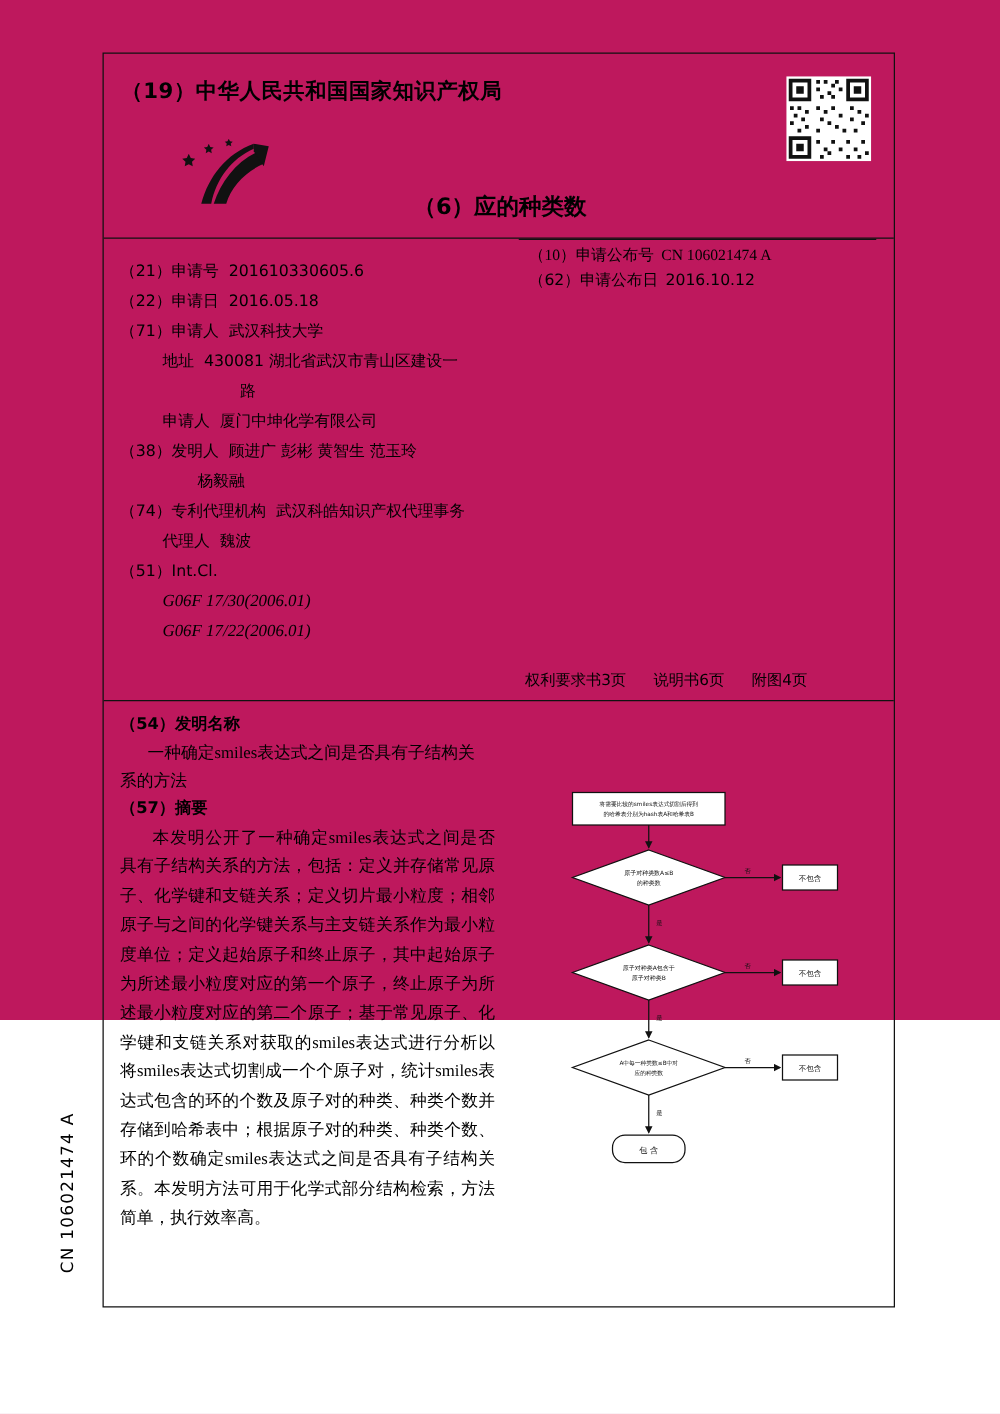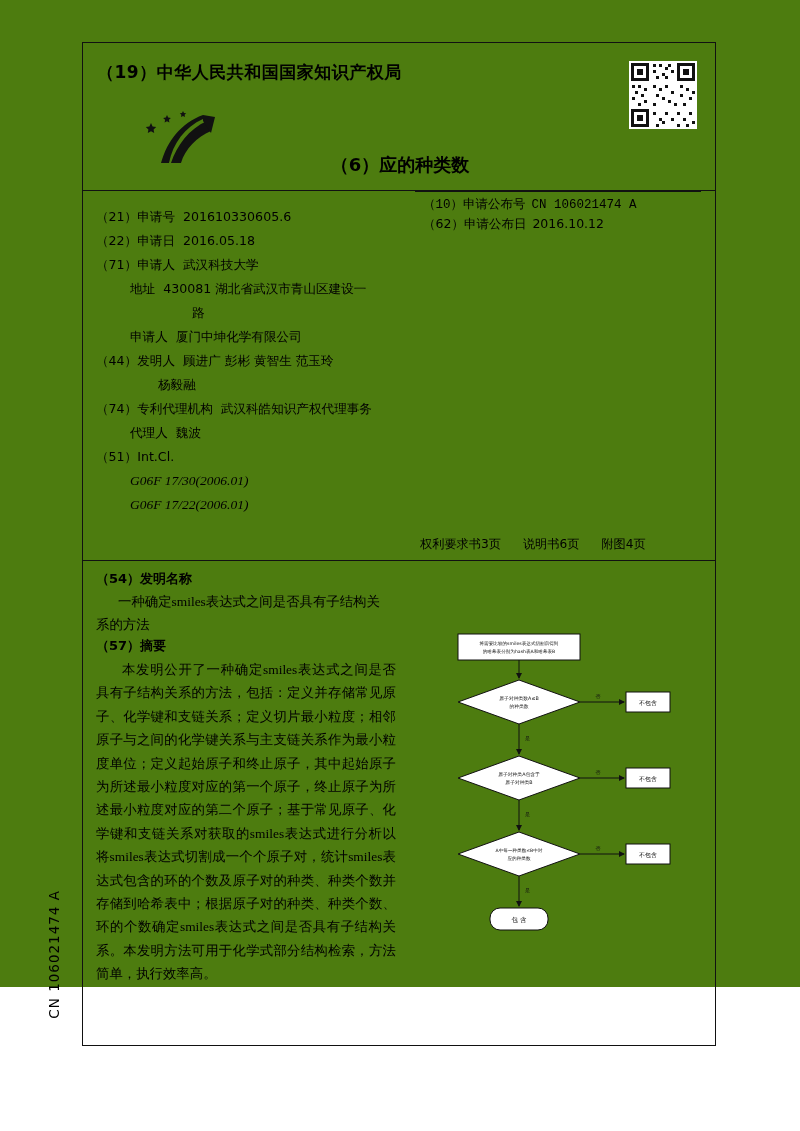--- a/index.html
+++ b/index.html
@@ -12,22 +12,22 @@
     height: 1131px;
     position: relative;
     font-family: "Liberation Serif", serif;
     color: #000;
     overflow: hidden;
   }
   .page {
     position: absolute;
     left: 0; top: 0;
     width: 800px;
-    height: 987px;
-    background: #4d7c0f;
+    height: 816px;
+    background: #be185d;
   }
   
   .doc-frame {
     position: absolute;
     left: 82px;
     top: 42px;
     width: 634px;
     height: 1004px;
     border: 1.5px solid #111;
     box-sizing: border-box;
@@ -64,21 +64,21 @@
     right: 18px;
     top: 18px;
     width: 68px;
     height: 68px;
   }
   .pub-no {
     position: absolute;
     left: 340px;
     top: 153px;
     font-size: 12.5px;
-    font-family: Liberation Mono, monospace;
+    font-family: Liberation Serif, serif;
   }
   .pub-date {
     position: absolute;
     left: 340px;
     top: 173px;
     font-size: 12.5px;
     font-family: "DejaVu Sans", sans-serif;
   }
   .rule {
     position: absolute;
@@ -307,21 +307,21 @@
 
     <div class="row indent-3">
       <span class="val">路</span>
     </div>
 
     <div class="row indent-1">
       <span class="lbl">申请人</span><span class="val gap-s">厦门中坤化学有限公司</span>
     </div>
 
     <div class="row">
-      <span class="code">（44）</span><span class="lbl">发明人</span><span class="val gap-s">顾进广   彭彬   黄智生   范玉玲</span>
+      <span class="code">（38）</span><span class="lbl">发明人</span><span class="val gap-s">顾进广   彭彬   黄智生   范玉玲</span>
     </div>
 
     <div class="row indent-2">
       <span class="val">杨毅融</span>
     </div>
 
     <div class="row">
       <span class="code">（74）</span><span class="lbl">专利代理机构</span><span class="val gap-s">武汉科皓知识产权代理事务</span>
     </div>
 

